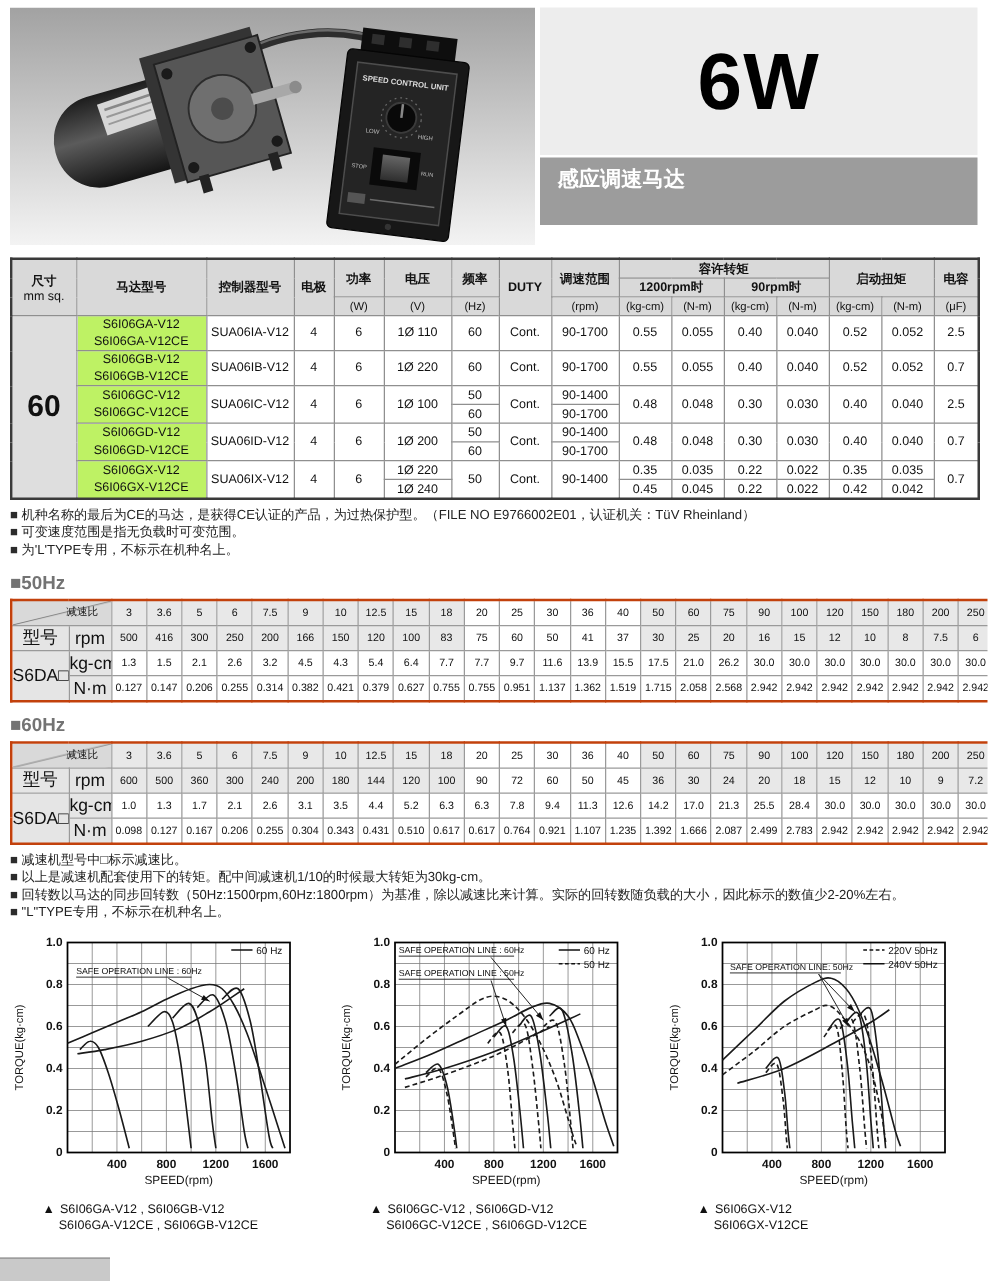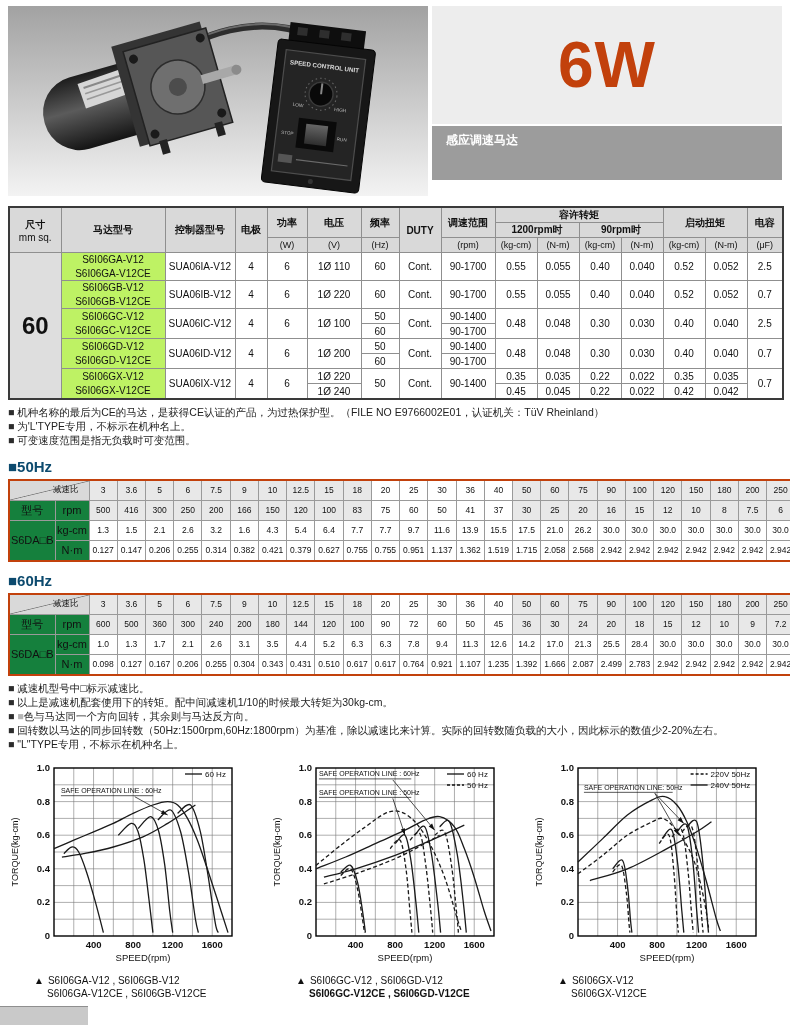--- a/index.html
+++ b/index.html
@@ -2,47 +2,47 @@
 <html><head>
 <meta charset="utf-8">
 <style>
   html,body{margin:0;padding:0;}
   body{width:790px;height:1025px;background:#fff;position:relative;overflow:hidden;
        font-family:"Liberation Sans","DejaVu Sans",sans-serif;color:#111;}
   
   .photo-wrap{position:absolute;left:8px;top:6px;width:420px;height:190px;}
   .hdr-box{position:absolute;left:432px;top:6px;width:350px;height:118px;background:#ededed;
            display:flex;align-items:center;justify-content:center;}
-  .hdr-box .w{font-size:64px;font-weight:bold;color:#c2410c;letter-spacing:1px;}
+  .hdr-box .w{font-size:64px;font-weight:bold;color:#000000;letter-spacing:1px;}
   .hdr-bar{position:absolute;left:432px;top:126px;width:350px;height:54px;background:#9c9c9c;
-           color:#fff;font-weight:bold;font-size:12px;line-height:1.5;
+           color:#fff;font-weight:bold;font-size:17px;line-height:1.5;
            padding:5px 0 0 14px;box-sizing:border-box;}
   
   #content{position:absolute;left:8px;top:206px;width:774px;}
   
   table{border-collapse:collapse;}
   .spec{width:774px;table-layout:fixed;font-size:10px;border:2px solid #3a3a3a;}
   .spec th,.spec td{border:1px solid #8f8f8f;text-align:center;padding:0 1px;height:14px;
                     overflow:hidden;white-space:nowrap;}
   .spec th{background:#d9d9d9;font-weight:bold;}
   .spec th.unit{font-weight:normal;font-size:9px;}
   .spec td{background:#fff;}
   .spec td.model-cell{background:#bef264;line-height:1.35;}
   .spec td.size-cell{background:#dedede;font-size:24px;font-weight:bold;}
   
   ul.notes{list-style:none;margin:6px 0 0 0;padding:0;font-size:10.5px;line-height:1.33;color:#222;}
   ul.notes li::before{content:"■ ";color:#2c2c2c;}
   .gray-sq{color:#b5b5b5;}
   
-  .sec-h{font-size:15px;font-weight:bold;color:#0c4a6e;margin:10px 0 4px 0;}
+  .sec-h{font-size:15px;font-weight:bold;color:#737373;margin:10px 0 4px 0;}
   
   .ratio{width:788px;table-layout:fixed;font-size:8.5px;border:2px solid #c2410c;}
   .ratio td{border:1px solid #9a9a9a;text-align:center;height:19px;padding:0;
             overflow:hidden;white-space:nowrap;}
-  .ratio td.lbl{background:#15803d;font-size:11px;}
+  .ratio td.lbl{background:#e5e5e5;font-size:14px;}
   .ratio td.diag{background:#d9d9d9;text-align:right;padding-right:10px;
      background-image:linear-gradient(to bottom right,rgba(0,0,0,0) 48%,#7d7d7d 50%,rgba(0,0,0,0) 52%);}
   .ratio td.shade{background:#e8e8e8;}
   .ratio td.plain{background:#fff;}
   
   .charts-row{display:flex;gap:12px;margin-top:8px;}
   .chart-block{width:250px;}
   .chart-caption{font-size:10px;line-height:1.35;margin:2px 0 0 26px;color:#111;}
   .chart-caption .mk{margin-right:4px;}
   
@@ -301,22 +301,22 @@
           <td>0.22</td>
           <td>0.022</td>
           <td>0.42</td>
           <td>0.042</td>
         </tr>
       </tbody>
   </table>
 
   <ul class="notes">
       <li>机种名称的最后为CE的马达，是获得CE认证的产品，为过热保护型。（FILE NO E9766002E01，认证机关：TüV Rheinland）</li>
+      <li>可变速度范围是指无负载时可变范围。</li>
       <li>为'L'TYPE专用，不标示在机种名上。</li>
-      <li>可变速度范围是指无负载时可变范围。</li>
     </ul>
 
   <div class="sec-h">■50Hz</div>
   <table class="ratio" id="table-50hz">
     <colgroup>
         <col style="width:46px">
         <col style="width:34px">
       </colgroup>
     <tbody>
       <tr>
@@ -377,21 +377,21 @@
           <td class="shade">6</td>
         </tr>
       <tr>
         <td class="lbl" rowspan="2">S6DA□B</td>
         <td class="lbl">kg-cm</td>
       <td class="plain">1.3</td>
           <td class="plain">1.5</td>
           <td class="plain">2.1</td>
           <td class="plain">2.6</td>
           <td class="plain">3.2</td>
-          <td class="plain">1.6</td>
+          <td class="plain">4.5</td>
           <td class="plain">4.3</td>
           <td class="plain">5.4</td>
           <td class="plain">6.4</td>
           <td class="plain">7.7</td>
           <td class="plain">7.7</td>
           <td class="plain">9.7</td>
           <td class="plain">11.6</td>
           <td class="plain">13.9</td>
           <td class="plain">15.5</td>
           <td class="plain">17.5</td>
@@ -556,21 +556,20 @@
           <td class="plain">2.942</td>
           <td class="plain">2.942</td>
           <td class="plain">2.942</td>
         </tr>
     </tbody>
   </table>
 
   <ul class="notes">
       <li>减速机型号中□标示减速比。</li>
       <li>以上是减速机配套使用下的转矩。配中间减速机1/10的时候最大转矩为30kg-cm。</li>
-      <li><span class="gray-sq">■</span>色与马达同一个方向回转，其余则与马达反方向。</li>
       <li>回转数以马达的同步回转数（50Hz:1500rpm,60Hz:1800rpm）为基准，除以减速比来计算。实际的回转数随负载的大小，因此标示的数值少2-20%左右。</li>
       <li>"L"TYPE专用，不标示在机种名上。</li>
     </ul>
 
   <div class="charts-row">
     <div class="chart-block"><svg width="250" height="208">
           <line x1="65.77777777777777" y1="8" x2="65.77777777777777" y2="176" stroke="#777" stroke-width="0.6"></line>
           <line x1="85.55555555555554" y1="8" x2="85.55555555555554" y2="176" stroke="#777" stroke-width="0.6"></line>
           <line x1="105.33333333333333" y1="8" x2="105.33333333333333" y2="176" stroke="#777" stroke-width="0.6"></line>
           <line x1="125.1111111111111" y1="8" x2="125.1111111111111" y2="176" stroke="#777" stroke-width="0.6"></line>
@@ -667,21 +666,21 @@
           <text x="48.96666666666667" y="16.400000000000006" font-size="7" fill="#111">SAFE OPERATION LINE : 60Hz</text>
           <line x1="48.96666666666667" y1="18.900000000000006" x2="141.26666666666665" y2="18.900000000000006" stroke="#111" stroke-width="0.7"></line>
           <line x1="122.80666666666667" y1="19.900000000000006" x2="164.66666666666666" y2="70.16" stroke="#222" stroke-width="0.8"></line>
           <polygon points="164.7,70.2 158.7,66.5 162.1,63.6" fill="#111"></polygon>
           <text x="48.96666666666667" y="34.88000000000001" font-size="7" fill="#111">SAFE OPERATION LINE : 50Hz</text>
           <line x1="48.96666666666667" y1="37.38000000000001" x2="141.26666666666665" y2="37.38000000000001" stroke="#111" stroke-width="0.7"></line>
           <line x1="122.80666666666667" y1="38.38000000000001" x2="135" y2="75.2" stroke="#222" stroke-width="0.8"></line>
           <polygon points="135.0,75.2 130.8,69.6 135.0,68.2" fill="#111"></polygon>
         </svg><div class="chart-caption">
           <div><span class="mk">▲</span>S6I06GC-V12 ,  S6I06GD-V12</div>
-          <div style="padding-left: 13px; font-weight: bold;">S6I06GC-V12CE , S6I06GD-V12CE</div>
+          <div style="padding-left: 13px;">S6I06GC-V12CE , S6I06GD-V12CE</div>
         </div></div>
     <div class="chart-block"><svg width="250" height="208">
           <line x1="65.77777777777777" y1="8" x2="65.77777777777777" y2="176" stroke="#777" stroke-width="0.6"></line>
           <line x1="85.55555555555554" y1="8" x2="85.55555555555554" y2="176" stroke="#777" stroke-width="0.6"></line>
           <line x1="105.33333333333333" y1="8" x2="105.33333333333333" y2="176" stroke="#777" stroke-width="0.6"></line>
           <line x1="125.1111111111111" y1="8" x2="125.1111111111111" y2="176" stroke="#777" stroke-width="0.6"></line>
           <line x1="144.8888888888889" y1="8" x2="144.8888888888889" y2="176" stroke="#777" stroke-width="0.6"></line>
           <line x1="164.66666666666666" y1="8" x2="164.66666666666666" y2="176" stroke="#777" stroke-width="0.6"></line>
           <line x1="184.44444444444446" y1="8" x2="184.44444444444446" y2="176" stroke="#777" stroke-width="0.6"></line>
           <line x1="204.2222222222222" y1="8" x2="204.2222222222222" y2="176" stroke="#777" stroke-width="0.6"></line>

